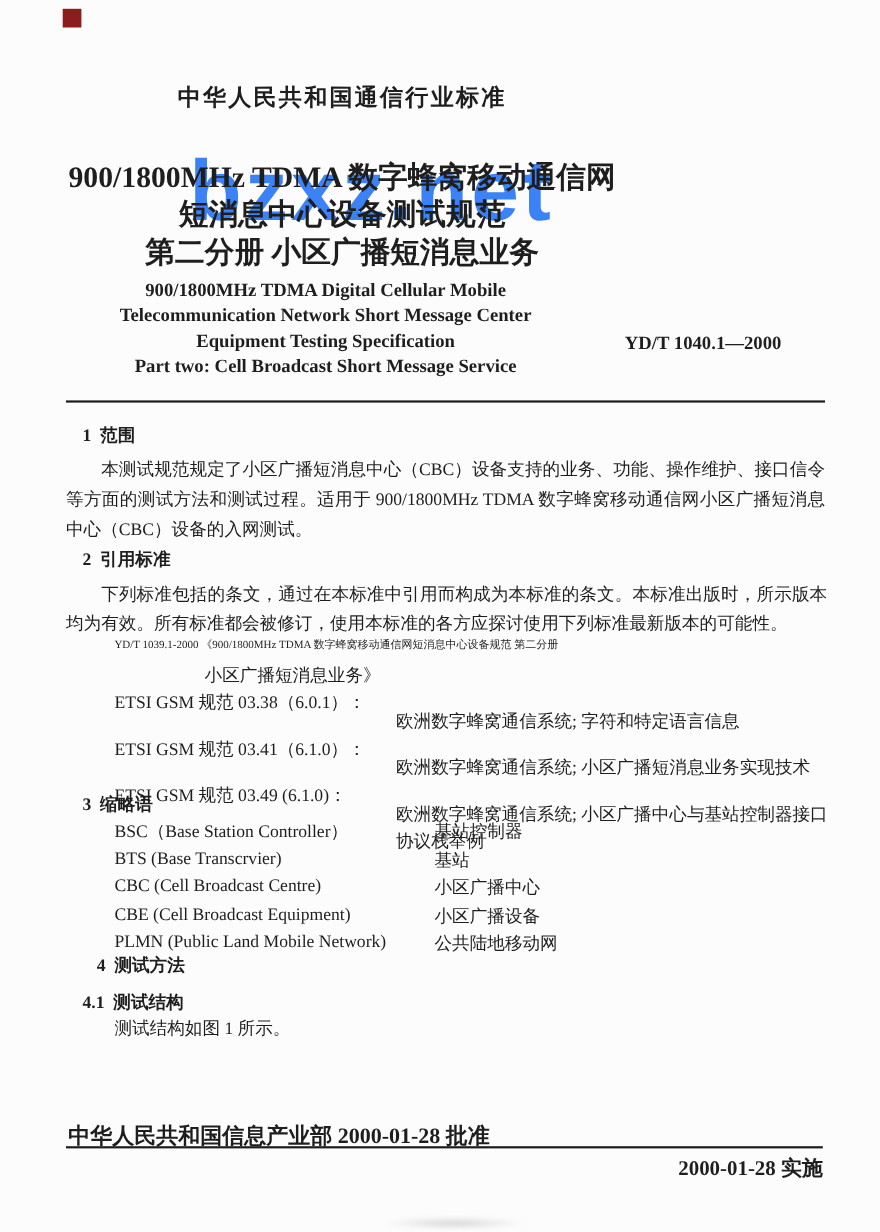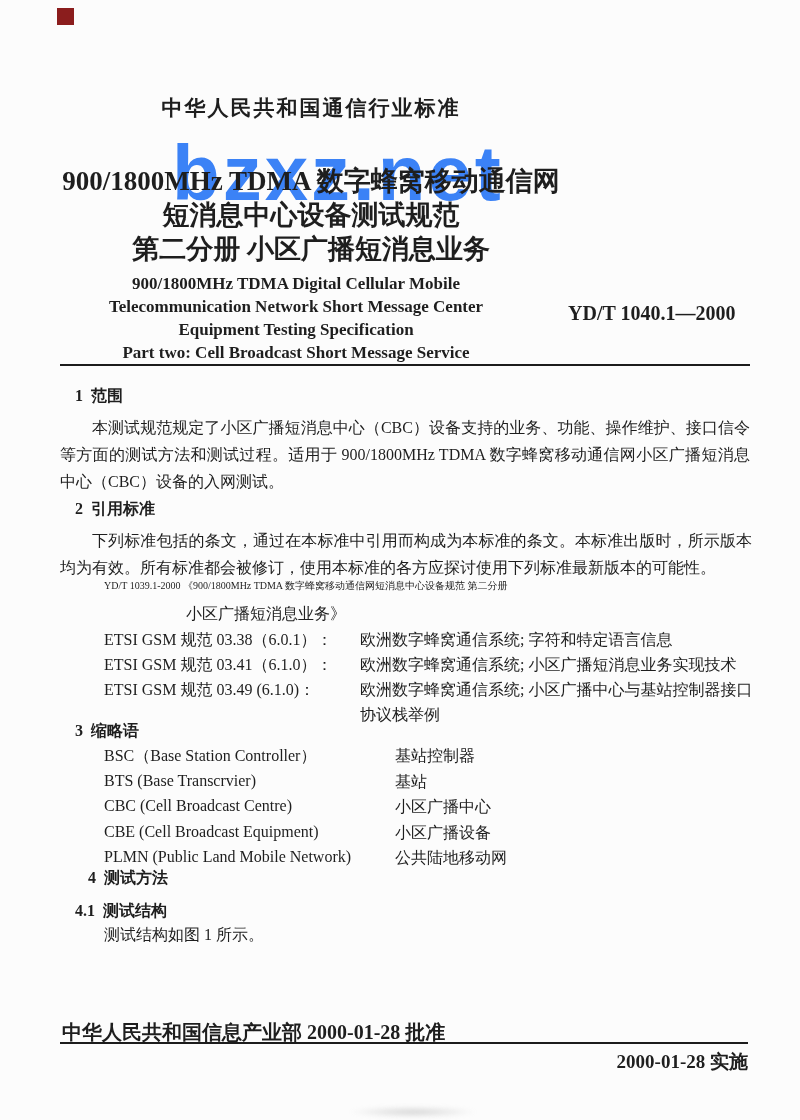--- a/index.html
+++ b/index.html
@@ -8,21 +8,21 @@
     width: 800px;
     height: 1120px;
     margin: 0 auto;
     background: #fcfcfc;
     font-family: "Liberation Serif", "DejaVu Serif", serif;
     color: #1e1e1e;
     overflow: hidden;
   }
   .abs { position: absolute; }
   .b { font-weight: bold; }
-  .ctr { text-align: center; margin-top: 20px; }
+  .ctr { text-align: center; }
 
   .stamp {
     left: 57px; top: 8px; width: 17px; height: 17px;
     background: #8b1d1d;
   }
   .doc-header {
     left: 11px; top: 74px; width: 600px;
     font-size: 21px; letter-spacing: 2px;
   }
   .watermark {
@@ -32,21 +32,21 @@
     font-family: "Liberation Sans", sans-serif;
   }
   .title-cn {
     left: 0; top: 144px; width: 622px;
     font-size: 27px; line-height: 34px; z-index: 1;
   }
   .title-en {
     left: 0; top: 252px; width: 592px;
     font-size: 17px; line-height: 23px; z-index: 1;
   }
-  .std-number { left: 568px; top: 302px; font-size: 20px; }
+  .std-number { left: 568px; top: 302px; font-size: 17px; }
 
   .rule { background: #1c1c1c; height: 2px; }
   .rule-top { left: 60px; top: 364px; width: 690px; }
   .rule-footer { left: 60px; top: 1042px; width: 688px; }
 
   .h1 { font-size: 16px; font-weight: bold; white-space: pre; }
   .body-par {
     font-size: 16px; line-height: 27px;
     text-align: justify; text-indent: 2em;
   }
@@ -54,21 +54,21 @@
   #s1-para   { left: 60px; top: 414px; width: 690px; }
   #s2-heading { left: 75px; top: 499px; }
   #s2-para   { left: 60px; top: 527px; width: 692px; }
 
   #ref-main-1 { left: 104px; top: 579px; font-size: 10px; white-space: nowrap; }
   #ref-main-2 { left: 186px; top: 604px; font-size: 16px; }
 
   .ref-table { left: 104px; top: 627px; width: 650px; }
   .ref-row { display: flex; align-items: flex-start; }
   .ref-code { width: 256px; flex: 0 0 256px; font-size: 16px; line-height: 25px; }
-  .ref-desc { width: 396px; font-size: 16px; line-height: 25px; }
+  .ref-desc { width: 396px; font-size: 16px; line-height: 25px; margin-top: 17px; }
 
   #s3-heading { left: 75px; top: 721px; }
   .abbr-table { left: 104px; top: 746px; width: 650px; }
   .abbr-row { display: flex; height: 25.5px; align-items: flex-start; }
   .abbr-en { width: 291px; flex: 0 0 291px; font-size: 16px; }
   .abbr-cn { font-size: 16px; }
 
   #s4-heading  { left: 88px; top: 868px; }
   #s41-heading { left: 75px; top: 901px; }
   #s41-para    { left: 104px; top: 925px; font-size: 16px; }

